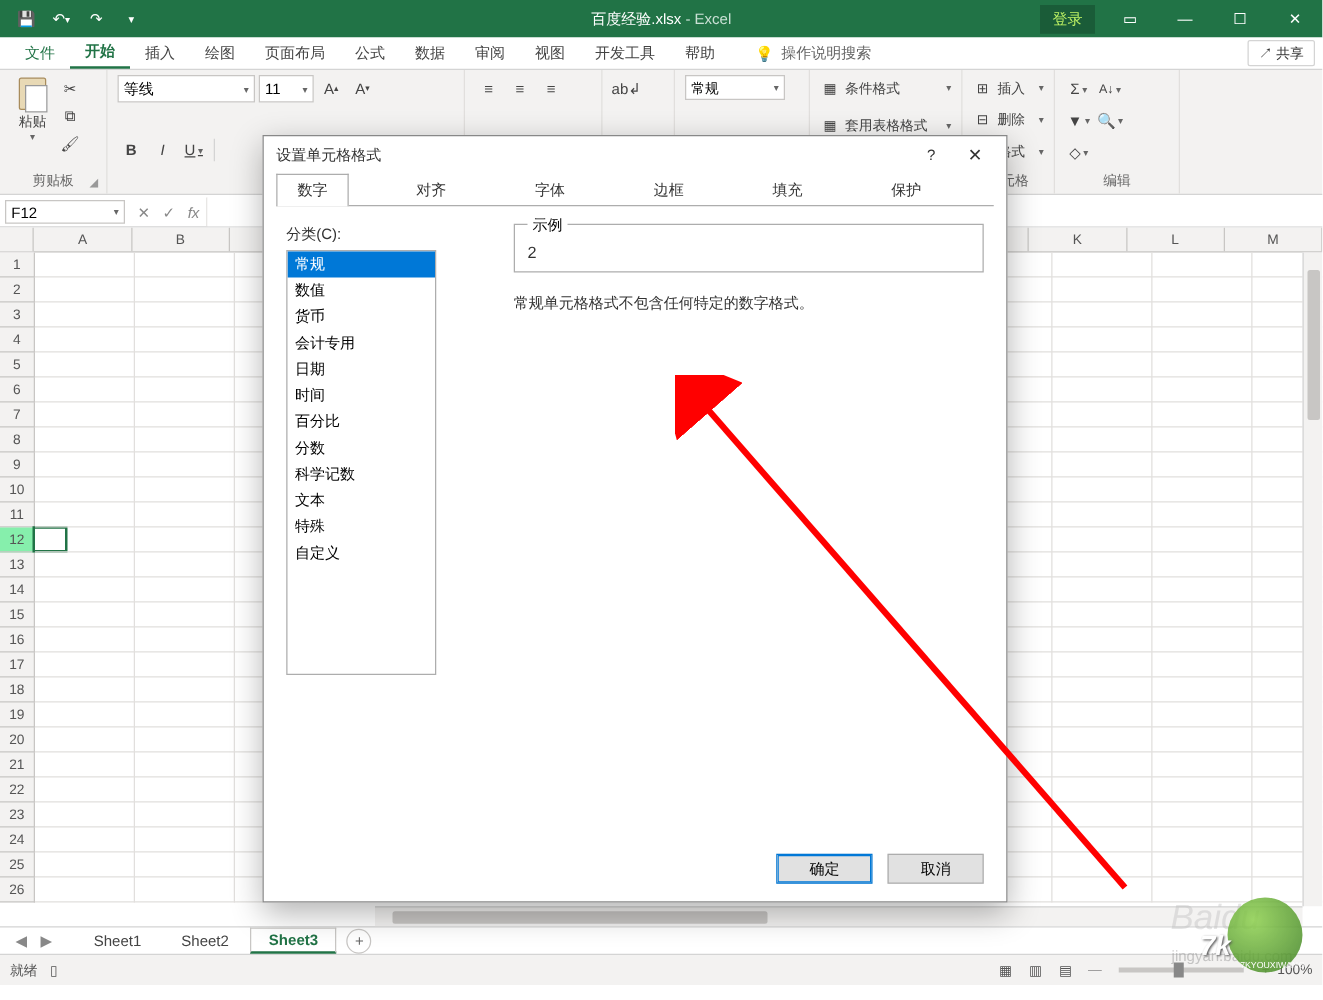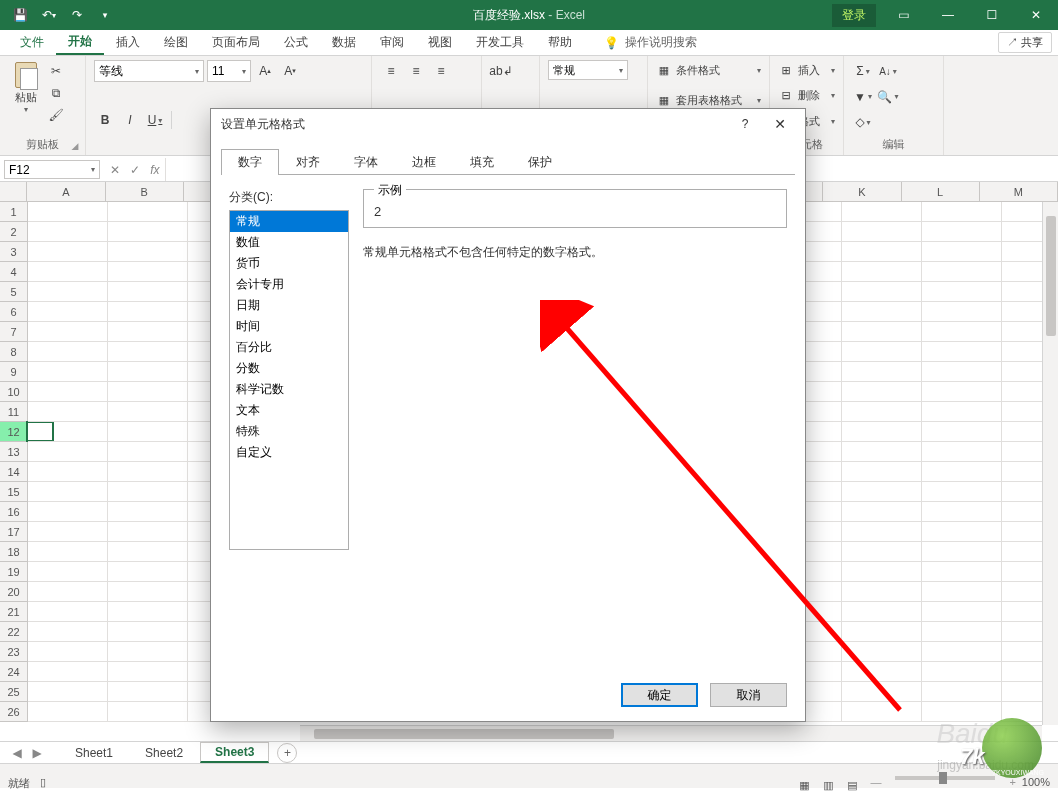--- a/index.html
+++ b/index.html
@@ -70,43 +70,43 @@
 .thumb { background: #c8c6c4; border-radius: 2px; position: absolute; }
 
 
 .sheet-bar { height: 22px; background: #fff; display: flex; align-items: center; border-bottom: 1px solid #d4d4d4; padding-left: 8px; gap: 2px; }
 .sheet-nav-btn { width:18px; height:18px; display:flex; align-items:center; justify-content:center; color:#888; cursor:pointer; }
 .sheet-tab { padding: 2px 14px; font-size: 12px; color: #444; border: 1px solid transparent; border-bottom: none; cursor: pointer; }
 .sheet-tab.active { background: #fff; border-color: #c8c6c4; color: #217346; border-bottom: 2px solid #217346; font-weight: 600; }
 .new-sheet { width: 20px; height: 20px; border: 1px solid #c8c6c4; border-radius: 50%; display: flex; align-items: center; justify-content: center; color: #666; margin-left: 6px; cursor: pointer; }
 
 
-.statusbar { height: 24px; background: #f3f2f1; display: flex; align-items: flex-start; padding: 12px 8px; font-size: 11px; color: #555; }
+.statusbar { height: 24px; background: #f3f2f1; display: flex; align-items: center; padding: 12px 8px; font-size: 11px; color: #555; }
 .statusbar .spacer { flex: 1; }
 .view-btn { width: 24px; height: 18px; display: flex; align-items: center; justify-content: center; cursor: pointer; }
 .zoom-slider { width: 100px; height: 4px; background: #c8c6c4; margin: 0 8px; position: relative; }
 .zoom-thumb { position: absolute; right: 48%; top: -4px; width: 8px; height: 12px; background: #888; }
 
 
 .dialog { position: absolute; left: 210px; top: 108px; width: 596px; height: 614px; background: #fff; border: 1px solid #888; box-shadow: 0 8px 24px rgba(0,0,0,.3); z-index: 100; }
 .dialog-title { height: 30px; display: flex; align-items: center; padding: 0 10px; font-size: 12px; color: #333; gap: 10px; }
 .dialog-title .sp { flex: 1; }
 .dlg-x { width: 30px; height: 30px; display: flex; align-items: center; justify-content: center; cursor: pointer; font-size: 14px; }
 .dlg-help { width: 20px; display: flex; align-items: center; justify-content: center; cursor: pointer; }
-.dlg-tabs { display: flex; margin: 10px 10px 0; }
+.dlg-tabs { display: flex; margin: 0 10px 0; gap: 37px; }
 .dlg-tab { padding: 4px 16px; font-size: 12px; border: 1px solid transparent; border-bottom: none; cursor: pointer; color: #333; }
 .dlg-tab.active { border-color: #adadad; background: #fff; position: relative; z-index: 2; }
 .dlg-tabline { height: 1px; background: #adadad; margin: -1px 10px 0; }
 .dlg-body { padding: 14px 18px; display: flex; gap: 14px; height: 498px; }
 .cat-side { width: 120px; }
 .cat-label { font-size: 12px; margin-bottom: 4px; color: #333; }
 .cat-list { border: 1px solid #adadad; height: 340px; overflow: auto; font-size: 12px; }
 .cat-item { padding: 2px 6px; cursor: pointer; }
 .cat-item.sel { background: #0078d7; color: #fff; }
-.sample-side { flex: 1; }
+.sample-side { flex: 1; margin-left: 48px; }
 .sample-box { border: 1px solid #adadad; position: relative; padding: 14px 10px 8px; margin-bottom: 16px; }
 .sample-legend { position: absolute; top: -8px; left: 10px; background: #fff; padding: 0 4px; font-size: 12px; }
 .sample-val { font-size: 13px; color: #333; }
 .desc-text { font-size: 12px; color: #333; }
 .dlg-btns { position: absolute; right: 18px; bottom: 14px; display: flex; gap: 12px; }
 .dlg-btn { width: 77px; height: 24px; border: 1px solid #adadad; background: #e1e1e1; font-size: 12px; cursor: pointer; }
 .dlg-btn.primary { border: 1px solid #0078d7; box-shadow: inset 0 0 0 1px #0078d7; }
 
 
 .red-arrow { position: absolute; z-index: 200; pointer-events: none; }

